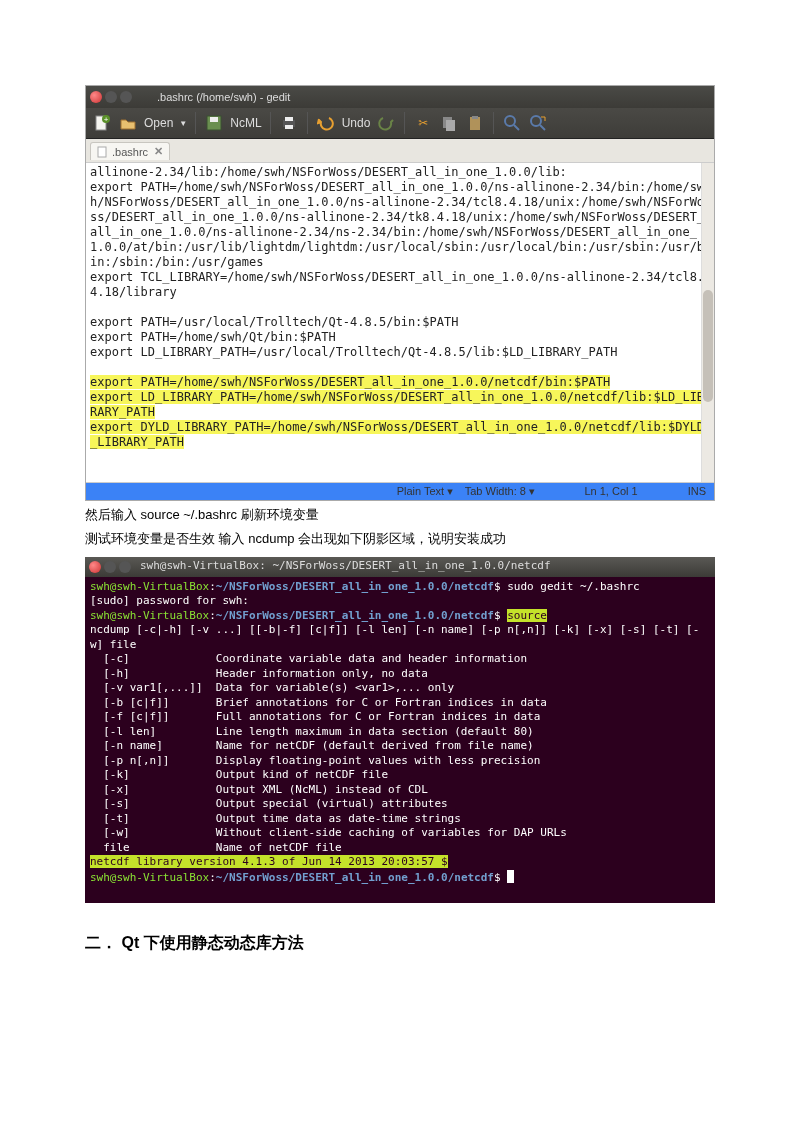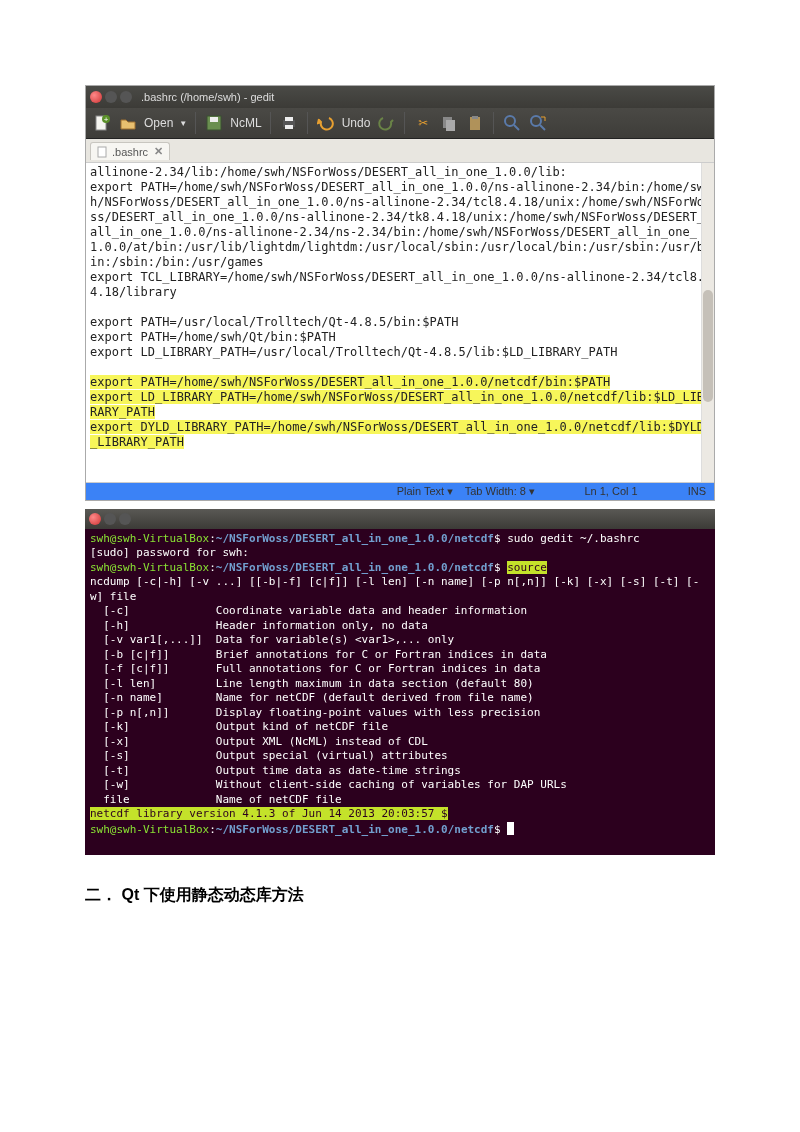--- a/index.html
+++ b/index.html
@@ -38,21 +38,21 @@
 </head>
 <body>
 
 <div class="page">
 
   <div class="gedit">
     <div class="tbar">
       <span class="wb r"></span>
       <span class="wb g"></span>
       <span class="wb g"></span>
-      <span style="margin-left:6px">.bashrc (/home/swh) - gedit</span>
+      <span style="margin-left:22px">.bashrc (/home/swh) - gedit</span>
     </div>
     <div class="tbar2">
       <span class="ico">
           <svg width="18" height="18">
             <rect x="3" y="2" width="10" height="14" fill="#f5f5f0" stroke="#888"></rect>
             <circle cx="13" cy="5" r="4" fill="#5a8f29"></circle>
             <text x="13" y="8" font-size="8" fill="#fff" text-anchor="middle">+</text>
           </svg>
         </span>
       <span class="ico">
@@ -146,26 +146,29 @@
       <span>Plain Text  ▾</span>
       <span style="width:12px"></span>
       <span>Tab Width: 8  ▾</span>
       <span style="width:50px"></span>
       <span>Ln 1, Col 1</span>
       <span style="width:50px"></span>
       <span>INS</span>
     </div>
   </div>
 
+  <div class="txt">然后输入 source ~/.bashrc 刷新环境变量</div>
+  <div class="txt">测试环境变量是否生效 输入 ncdump 会出现如下阴影区域，说明安装成功</div>
 
   <div class="term" style="margin-top:8px">
     <div class="tt">
       <span class="wb r"></span>
       <span class="wb g"></span>
       <span class="wb g"></span>
+      <span style="margin-left:6px">swh@swh-VirtualBox: ~/NSForWoss/DESERT_all_in_one_1.0.0/netcdf</span>
     </div>
 <pre><span class="g">swh@swh-VirtualBox</span>:<span class="b">~/NSForWoss/DESERT_all_in_one_1.0.0/netcdf</span>$ <span>sudo gedit ~/.bashrc</span>
 <span>[sudo] password for swh:</span>
 <span class="g">swh@swh-VirtualBox</span>:<span class="b">~/NSForWoss/DESERT_all_in_one_1.0.0/netcdf</span>$ <span class="yh">source</span>
 <span>ncdump [-c|-h] [-v ...] [[-b|-f] [c|f]] [-l len] [-n name] [-p n[,n]] [-k] [-x] [-s] [-t] [-w] file
   [-c]             Coordinate variable data and header information
   [-h]             Header information only, no data
   [-v var1[,...]]  Data for variable(s) &lt;var1&gt;,... only
   [-b [c|f]]       Brief annotations for C or Fortran indices in data
   [-f [c|f]]       Full annotations for C or Fortran indices in data

